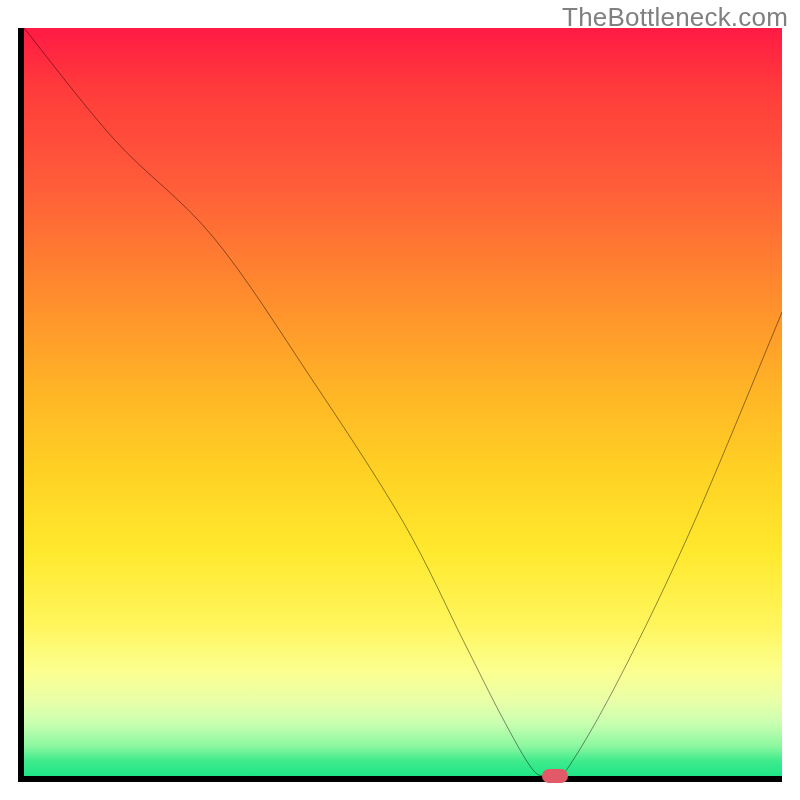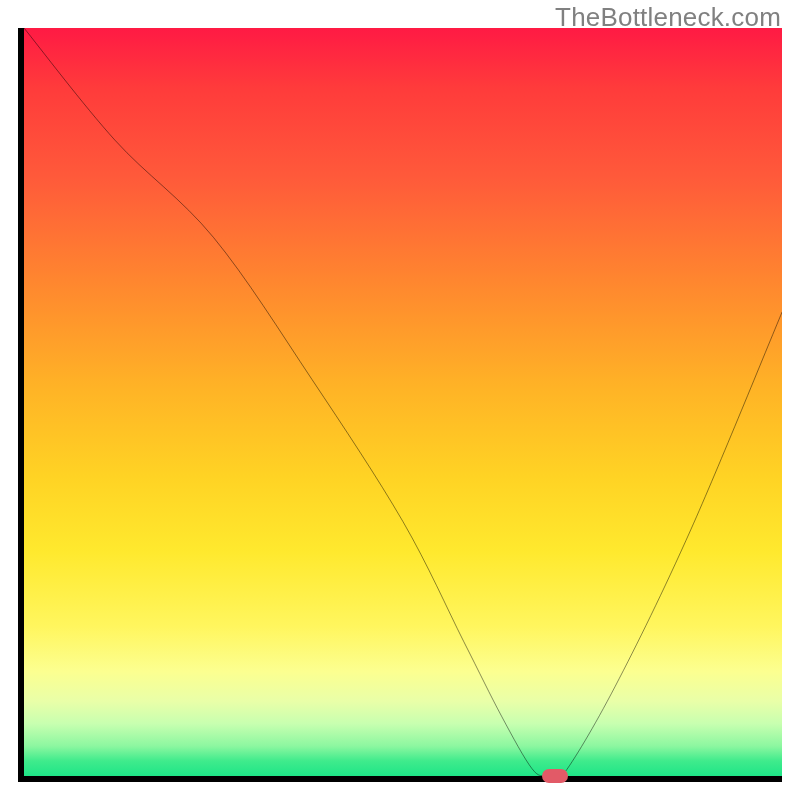--- a/index.html
+++ b/index.html
@@ -12,21 +12,21 @@
     overflow: hidden;
   }
   .wrap {
     position: relative;
     width: 800px;
     height: 800px;
   }
   .watermark {
     position: absolute;
     top: 2px;
-    right: 19px;
+    right: 12px;
     font-size: 26px;
     font-weight: 500;
     color: #808080;
     letter-spacing: 0.2px;
     z-index: 4;
     user-select: none;
   }
   .plot {
     position: absolute;
     top: 28px;

